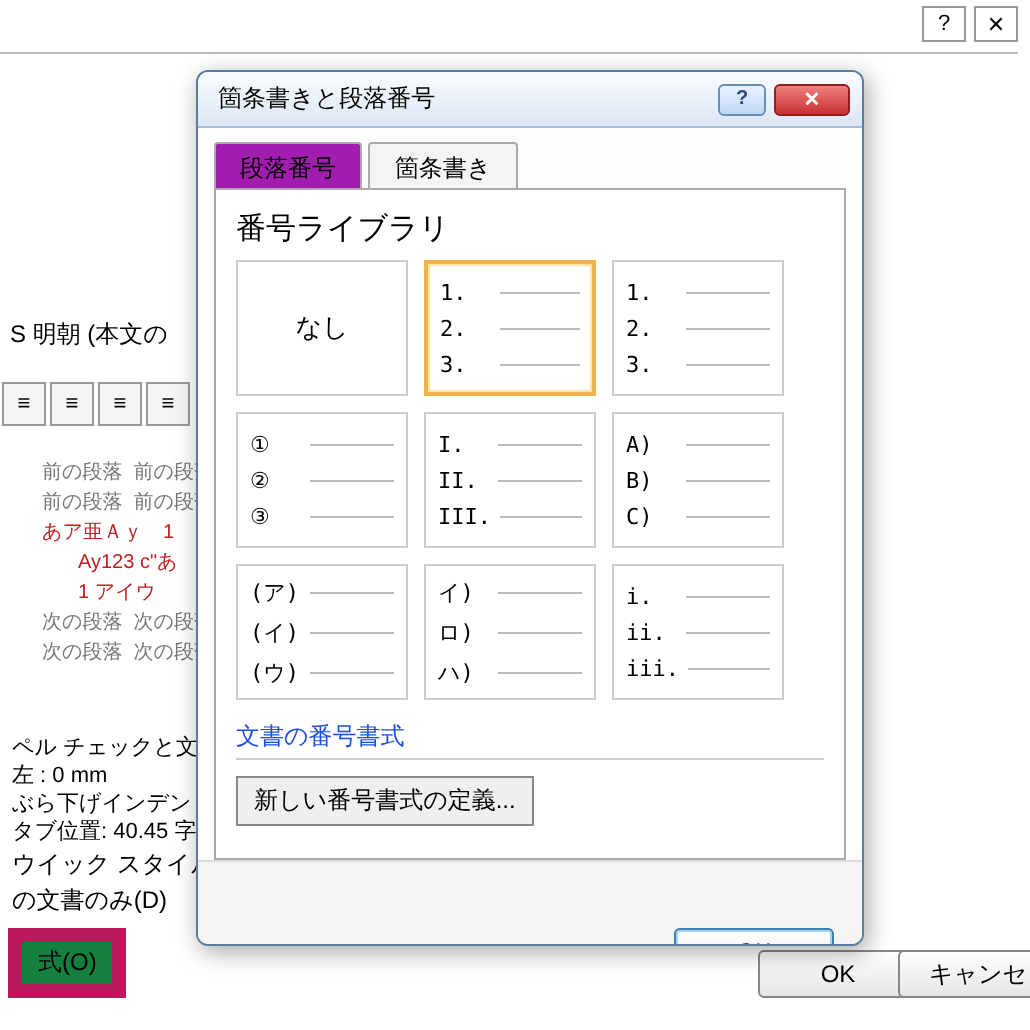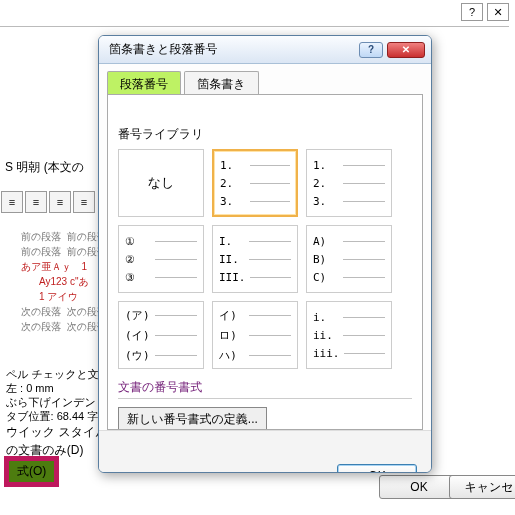--- a/index.html
+++ b/index.html
@@ -32,22 +32,22 @@
   .bg-preview .red { color:#c02020; }
   .bg-props {
     position:absolute; left:185px; top:376px;
     font-size:11px; line-height:14px;
   }
   .bg-quick {
     position:absolute; left:185px; top:432px;
     font-size:12px; line-height:18px;
   }
   .bg-btn-bottom {
-    position:absolute; left:183px; bottom:32px;
-    border:5px solid #be185d; padding:2px 8px; background:#4d7c0f;
+    position:absolute; left:183px; bottom:20px;
+    border:7px solid #be185d; padding:2px 8px; background:#15803d;
   }
   .bg-ok { position:absolute; right:60px; bottom:20px; width:78px; height:24px; border:1px solid #888; background:#efefef;}
   .bg-cancel { position:absolute; right:-10px; bottom:20px; width:78px; height:24px; border:1px solid #888; background:#efefef;}
 
   
   .modal {
     position: absolute;
     left: 98px; top: 35px;
     width: 334px; height: 438px;
     background: #fdfdfd;
@@ -81,30 +81,30 @@
     display:inline-block;
     padding: 4px 12px;
     border:1px solid #aaa;
     border-bottom:none;
     background:#f4f4f4;
     position:relative;
     top:1px;
     border-radius: 2px 2px 0 0;
     font-size:12px;
   }
-  .tab.active { background:#bef264; border-bottom:1px solid #84cc16;}
+  .tab.active { background:#a21caf; border-bottom:1px solid #84cc16;}
   .tabpanel {
     border:1px solid #aaa;
     background:#fff;
     height: calc(100% - 24px);
     padding: 10px;
     position:relative;
     overflow:hidden;
   }
-  .lib-label { font-size:12px; margin-bottom:6px;margin-top:21px;}
+  .lib-label { font-size:15px; margin-bottom:6px;}
   .grid {
     display:grid;
     grid-template-columns: repeat(3, 86px);
     grid-template-rows: repeat(3, 68px);
     gap: 8px;
   }
   .cell {
     border:1px solid #ccc;
     background:#fff;
     padding:6px 6px;
@@ -113,21 +113,21 @@
   .cell.selected {
     border:2px solid #f0b24a;
     box-shadow: 0 0 0 1px #ffe3a8 inset;
   }
   .row { display:flex; align-items:center; gap:4px; }
   .mk { font-family: "MS Gothic", monospace; font-size:11px; min-width:26px;}
   .ln { flex:1; height:1px; background:#bbb; }
   .cell.none { align-items:center; justify-content:center; gap:0;}
   .cell.none .mk { font-size:13px; min-width:auto;}
 
-  .doc-label { margin-top:10px; font-size:12px; color:#701a75;}
+  .doc-label { margin-top:10px; font-size:12px; color:#1d4ed8;}
   .define-btn {
     margin-top:8px;
     border:1px solid #888; background:#efefef;
     padding:3px 8px; font-size:12px; display:inline-block;
   }
 
   .modal-footer {
     position:absolute; left:0; right:0; bottom:0; height:42px;
     display:flex; align-items:center; justify-content:flex-end;
     gap:10px; padding:0 14px;
@@ -173,21 +173,21 @@
     <div class="red"><span>あア亜Ａｙ　1</span><span style="margin-left:242px">ｙ　1 アイウ</span></div>
     <div class="red" style="padding-left:18px"><span>Ay123 c"あ</span><span style="margin-left:218px">c"あア亜Ａｙ</span></div>
     <div class="red" style="padding-left:18px"><span>1 アイウ</span></div>
     <div><span>次の段落</span>&nbsp;&nbsp;<span>次の段落</span>&nbsp;&nbsp;&nbsp;&nbsp;&nbsp;&nbsp;&nbsp;&nbsp;&nbsp;&nbsp;&nbsp;&nbsp;&nbsp;&nbsp;&nbsp;&nbsp;&nbsp;&nbsp;&nbsp;&nbsp;&nbsp;&nbsp;&nbsp;&nbsp;&nbsp;&nbsp;&nbsp;&nbsp;&nbsp;&nbsp;&nbsp;&nbsp;&nbsp;&nbsp;&nbsp;&nbsp;&nbsp;&nbsp;&nbsp;&nbsp;<span>次の段落</span>&nbsp;<span>次の段落</span></div>
     <div><span>次の段落</span>&nbsp;&nbsp;<span>次の段落</span>&nbsp;&nbsp;&nbsp;&nbsp;&nbsp;&nbsp;&nbsp;&nbsp;&nbsp;&nbsp;&nbsp;&nbsp;&nbsp;&nbsp;&nbsp;&nbsp;&nbsp;&nbsp;&nbsp;&nbsp;&nbsp;&nbsp;&nbsp;&nbsp;&nbsp;&nbsp;&nbsp;&nbsp;&nbsp;&nbsp;&nbsp;&nbsp;&nbsp;&nbsp;&nbsp;&nbsp;&nbsp;&nbsp;&nbsp;&nbsp;<span>次の段落</span>&nbsp;<span>次の段落</span></div>
   </div>
   <div class="bg-props">
     <div>ペル チェックと文章校</div>
     <div>左 :  0 mm</div>
     <div>ぶら下げインデント</div>
-    <div><span>タブ位置:  68.44 字</span><span style="margin-left:230px">イル, 優先度: 10</span></div>
+    <div><span>タブ位置:  40.45 字</span><span style="margin-left:230px">イル, 優先度: 10</span></div>
   </div>
   <div class="bg-quick">
     <div>ウイック スタイルの一</div>
     <div>の文書のみ(D)</div>
   </div>
   <div class="bg-btn-bottom">式(O)</div>
   <button class="bg-ok btn">OK</button>
   <button class="bg-cancel btn">キャンセ</button>
 </div>
 

